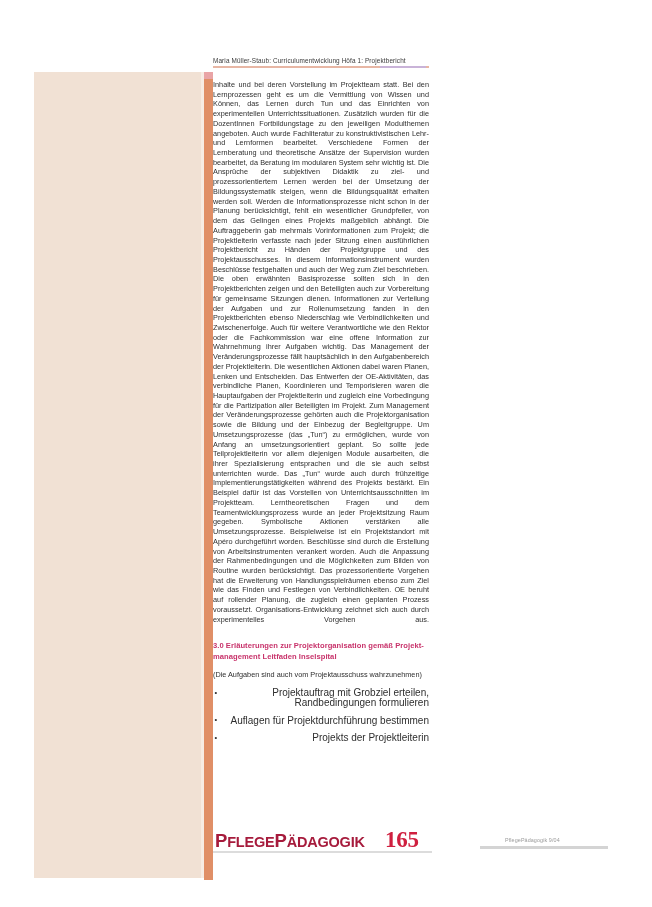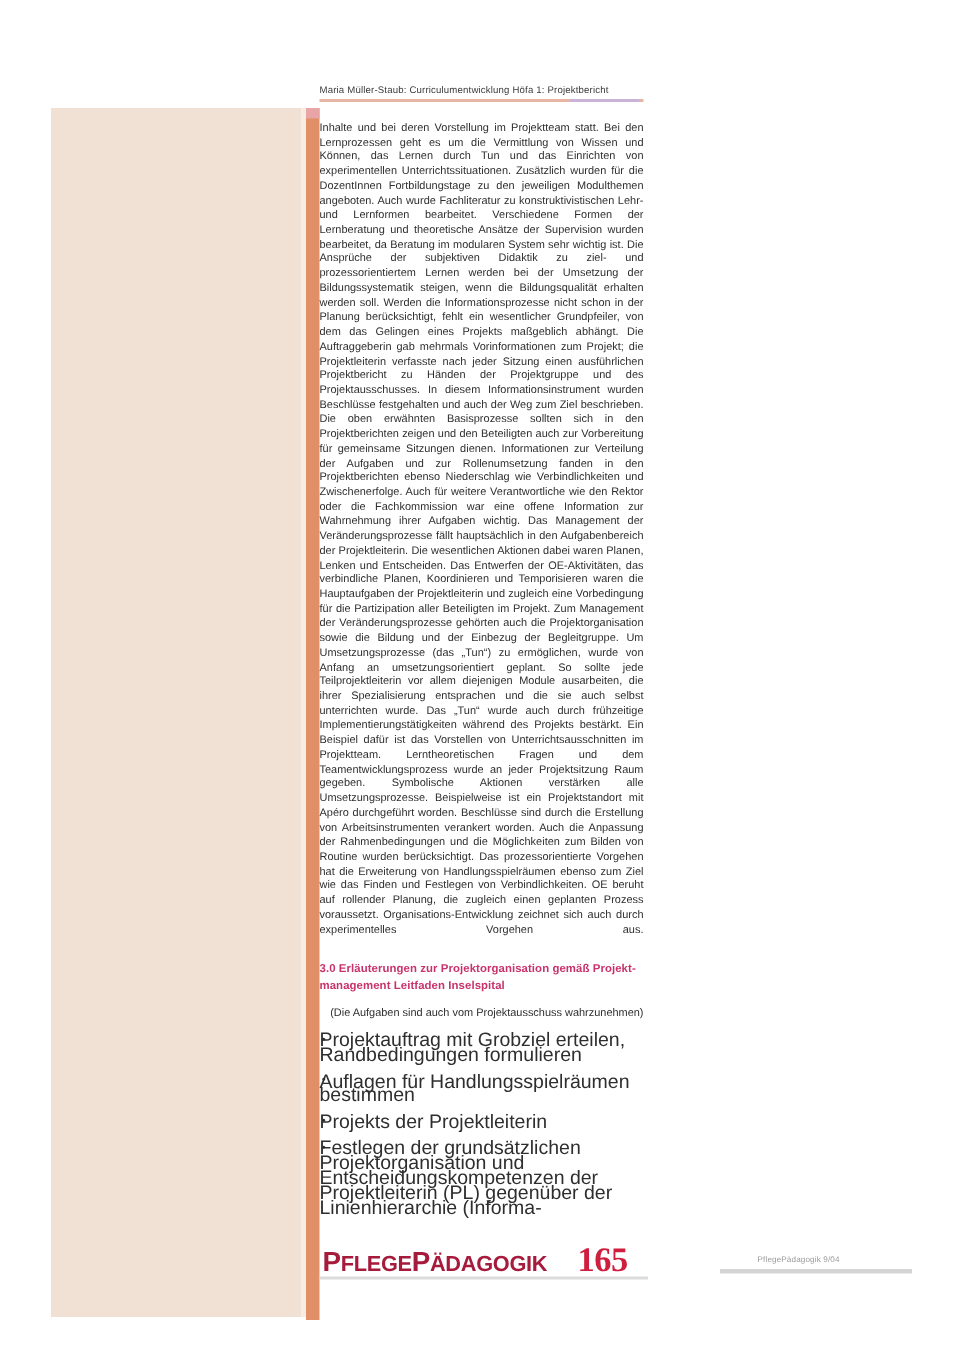--- a/index.html
+++ b/index.html
@@ -128,36 +128,36 @@
     font-weight: 700;
     color: #232323;
   }
 
   .note-line {
     margin: 0;
     padding-top: 8px;
     font-size: 7.3px;
     line-height: 10px;
     color: #2e2e2e;
-    text-align: right;
   }
 
   
   .bullet-list {
     margin: 0;
     padding: 8px 0 0 0;
     list-style: none;
   }
   .bullet-list li {
     position: relative;
-    padding-left: 0;
+    padding-left: 10px;
     margin-bottom: 7.5px;
-    font-size: 13px;
+    font-size: 10px;
     line-height: 9.9px;
     color: #2e2e2e;
+    text-align: right;
   }
   .bullet-list li::before {
     content: "\2022";
     position: absolute;
     left: 1.5px;
     top: -0.4px;
     color: #2e2e2e;
     font-size: 7.6px;
   }
 
@@ -233,23 +233,22 @@
 
     <p class="body-par last-line-full">Inhalte und bei deren Vorstellung im Projektteam statt. Bei den Lernprozessen geht es um die Vermittlung von Wissen und Können, das Lernen durch Tun und das Einrichten von experimentellen Unterrichtssituationen. Zusätzlich wurden für die DozentInnen Fortbildungstage zu den jeweiligen Modulthemen angeboten. Auch wurde Fachliteratur zu konstruktivistischen Lehr- und Lernformen bearbeitet. Verschiedene Formen der Lernberatung und theoretische Ansätze der Supervision wurden bearbeitet, da Beratung im modularen System sehr wichtig ist. Die Ansprüche der subjektiven Didaktik zu ziel- und prozessorientiertem Lernen werden bei der Umsetzung der Bildungssystematik steigen, wenn die Bildungsqualität erhalten werden soll. Werden die Informationsprozesse nicht schon in der Planung berücksichtigt, fehlt ein wesentlicher Grundpfeiler, von dem das Gelingen eines Projekts maßgeblich abhängt. Die Auftraggeberin gab mehrmals Vorinformationen zum Projekt; die Projektleiterin verfasste nach jeder Sitzung einen ausführlichen Projektbericht zu Händen der Projektgruppe und des Projektausschusses. In diesem Informationsinstrument wurden Beschlüsse festgehalten und auch der Weg zum Ziel beschrieben. Die oben erwähnten Basisprozesse sollten sich in den Projektberichten zeigen und den Beteiligten auch zur Vorbereitung für gemeinsame Sitzungen dienen. Informationen zur Verteilung der Aufgaben und zur Rollenumsetzung fanden in den Projektberichten ebenso Niederschlag wie Verbindlichkeiten und Zwischenerfolge. Auch für weitere Verantwortliche wie den Rektor oder die Fachkommission war eine offene Information zur Wahrnehmung ihrer Aufgaben wichtig. Das Management der Veränderungsprozesse fällt hauptsächlich in den Aufgabenbereich der Projektleiterin. Die wesentlichen Aktionen dabei waren Planen, Lenken und Entscheiden. Das Entwerfen der OE-Aktivitäten, das verbindliche Planen, Koordinieren und Temporisieren waren die Hauptaufgaben der Projektleiterin und zugleich eine Vorbedingung für die Partizipation aller Beteiligten im Projekt. Zum Management der Veränderungsprozesse gehörten auch die Projektorganisation sowie die Bildung und der Einbezug der Begleitgruppe. Um Umsetzungsprozesse (das „Tun“) zu ermöglichen, wurde von Anfang an umsetzungsorientiert geplant. So sollte jede Teilprojektleiterin vor allem diejenigen Module ausarbeiten, die ihrer Spezialisierung entsprachen und die sie auch selbst unterrichten wurde. Das „Tun“ wurde auch durch frühzeitige Implementierungstätigkeiten während des Projekts bestärkt. Ein Beispiel dafür ist das Vorstellen von Unterrichtsausschnitten im Projektteam. Lerntheoretischen Fragen und dem Teamentwicklungsprozess wurde an jeder Projektsitzung Raum gegeben. Symbolische Aktionen verstärken alle Umsetzungsprozesse. Beispielweise ist ein Projektstandort mit Apéro durchgeführt worden. Beschlüsse sind durch die Erstellung von Arbeitsinstrumenten verankert worden. Auch die Anpassung der Rahmenbedingungen und die Möglichkeiten zum Bilden von Routine wurden berücksichtigt. Das prozessorientierte Vorgehen hat die Erweiterung von Handlungsspielräumen ebenso zum Ziel wie das Finden und Festlegen von Verbindlichkeiten. OE beruht auf rollender Planung, die zugleich einen geplanten Prozess voraussetzt. Organisations-Entwicklung zeichnet sich auch durch experimentelles Vorgehen aus.</p>
 
     <p class="section-heading">3.0 Erläuterungen zur Projektorganisation gemäß Projekt-management Leitfaden Inselspital</p>
 
 
     <p class="note-line">(Die Aufgaben sind auch vom Projektausschuss wahrzunehmen)</p>
 
     <ul class="bullet-list">
       <li>Projektauftrag mit Grobziel erteilen, Randbedingungen formulieren</li>
-      <li>Auflagen für Handlungsspielräumen bestimmen</li>
+      <li>Auflagen für Projektdurchführung bestimmen</li>
       <li>Projekts der Projektleiterin</li>
-      <li>Festlegen der grundsätzlichen Projektorganisation und Entscheidungskompetenzen der Projektleiterin (PL) gegenüber der Linienhierarchie (Informa-</li>
     </ul>
 
   </div>
 
   <div class="footer-brand"><span class="brand-cap">P</span><span class="cap-small">FLEGE</span><span class="brand-cap">P</span><span class="cap-small">ÄDAGOGIK</span></div>
 
   <div class="footer-pageno">165</div>
 
   <div class="footer-rule"></div>
   <div class="footer-rule-right"></div>

